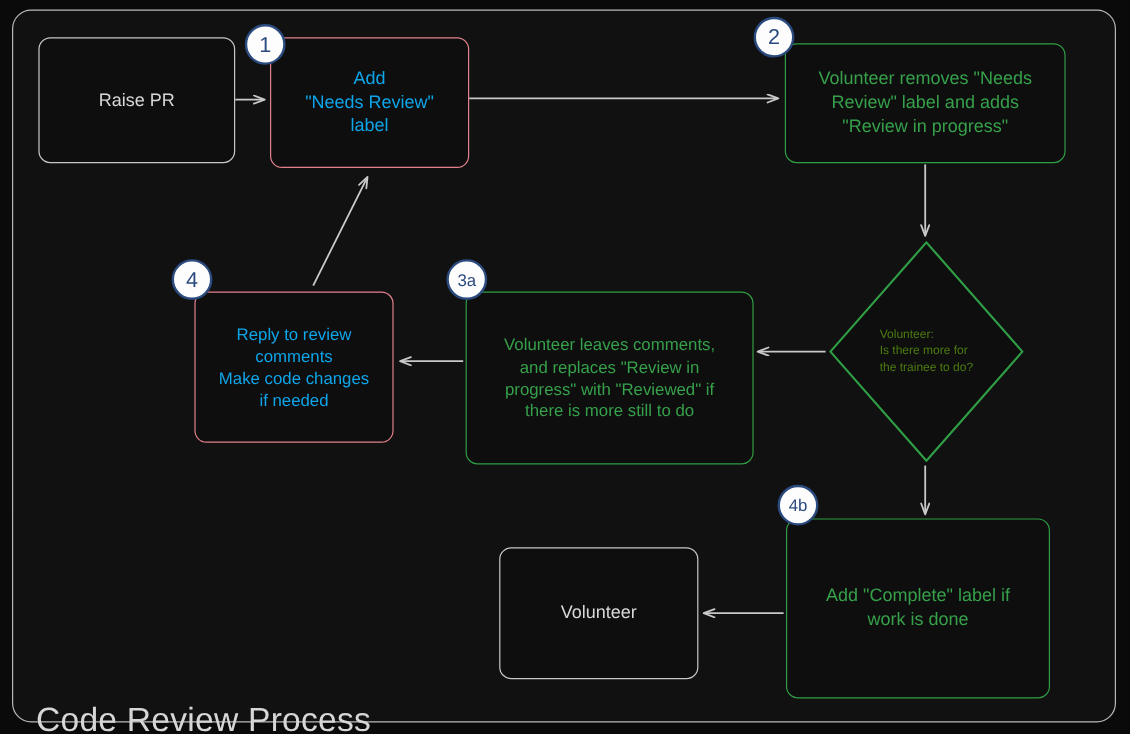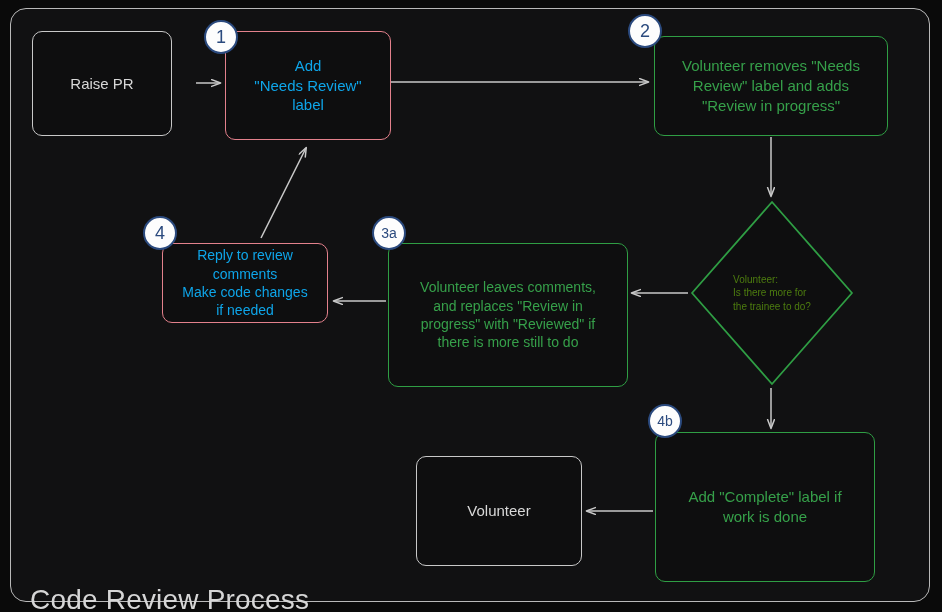--- a/index.html
+++ b/index.html
@@ -152,21 +152,21 @@
 
     <path d="M771,388 L771,428" fill="none" stroke="#c9c9c9" stroke-width="1.5" marker-end="url(#arrow)"></path>
 
     <path d="M386,301 L334,301" fill="none" stroke="#c9c9c9" stroke-width="1.5" marker-end="url(#arrow)"></path>
 
     <path d="M261,238 L306,148" fill="none" stroke="#c9c9c9" stroke-width="1.5" marker-end="url(#arrow)"></path>
 
     <path d="M653,511 L587,511" fill="none" stroke="#c9c9c9" stroke-width="1.5" marker-end="url(#arrow)"></path>
   </svg>
 
-  <div class="node plain" style="left:32px; top:31px; width:140px; height:105px;">
+  <div class="node plain" style="left:32px; top:31px; width:164px; height:105px;">
     <span>Raise PR</span>
   </div>
 
   <div class="node red" style="left:225px; top:31px; width:166px; height:109px;">
     <span>Add
 "Needs Review"
 label</span>
   </div>
   <div class="badge" style="left:204px; top:20px;">1</div>
 
@@ -187,21 +187,21 @@
   </div>
 
   <div class="node green" style="left:388px; top:243px; width:240px; height:144px; font-size:14px;">
     <span>Volunteer leaves comments,
 and replaces "Review in
 progress" with "Reviewed" if
 there is more still to do</span>
   </div>
   <div class="badge wide" style="left:372px; top:216px;">3a</div>
 
-  <div class="node red" style="left:162px; top:243px; width:166px; height:80px; font-size:14px;">
+  <div class="node red" style="left:162px; top:243px; width:166px; height:126px; font-size:14px;">
     <span>Reply to review
 comments
 Make code changes
 if needed</span>
   </div>
   <div class="badge" style="left:143px; top:216px;">4</div>
 
   <div class="node green" style="left:655px; top:432px; width:220px; height:150px;">
     <span>Add "Complete" label if
 work is done</span>

